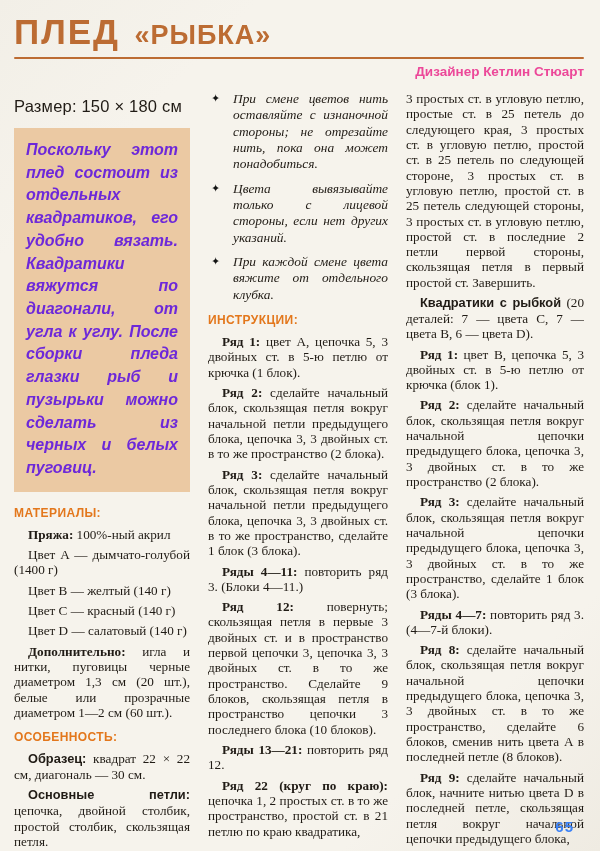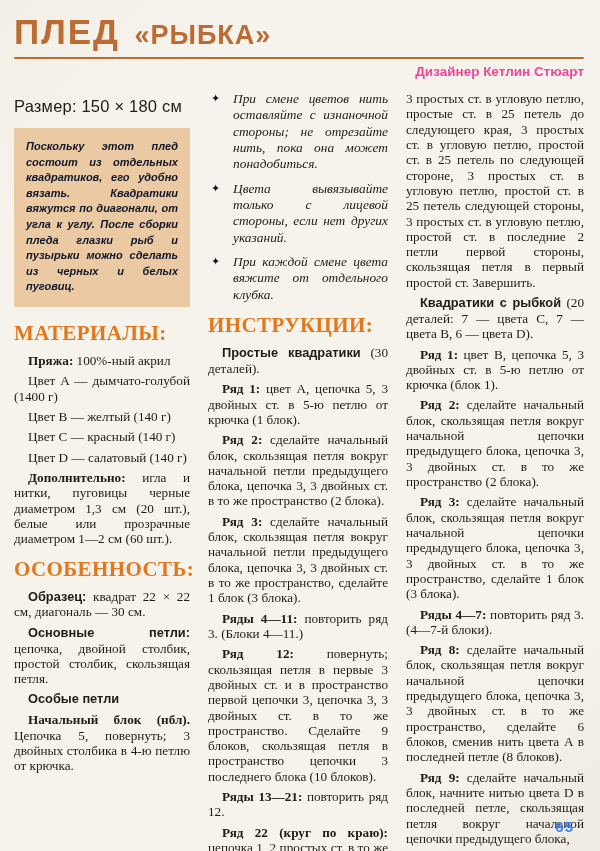--- a/index.html
+++ b/index.html
@@ -36,28 +36,28 @@
   .lead-serif{font-weight:bold;}
   .lead-sans{font-family:"Liberation Sans",sans-serif;font-weight:bold;font-size:12.8px;}
 
   
   .size-line{font-family:"Liberation Sans",sans-serif;font-size:16.5px;margin:6px 0 12px;letter-spacing:.2px;}
   .note-box{
     background:var(--box-bg);
     padding:11px 12px 12px;
     font-family:"Liberation Sans",sans-serif;
     font-style:italic;font-weight:bold;
-    font-size:11px;line-height:1.42;
-    color:#0f172a;text-align:justify;
+    font-size:16px;line-height:1.42;
+    color:#6d28d9;text-align:justify;
     margin-bottom:14px;
   }
   .section-heading{
     color:var(--heading);
-    font-family:Liberation Serif, serif;
-    font-weight:bold;font-size:21px;
+    font-family:Liberation Sans, sans-serif;
+    font-weight:bold;font-size:12px;
     letter-spacing:.4px;
     margin:10px 0 7px;
   }
 
   
   .tips{margin-bottom:10px;}
   .tip{position:relative;padding-left:25px;font-style:italic;font-size:13.4px;line-height:1.22;text-align:justify;margin-bottom:8px;}
   .tip .bullet{position:absolute;left:3px;top:1px;font-style:normal;font-size:11px;color:#141414;}
 
   .page-number{
@@ -102,21 +102,20 @@
     </div>
 
     <div class="col">
       <div class="tips">
           <div class="tip"><span class="bullet">✦</span><span>При смене цветов нить оставляйте с изнаночной стороны; не отрезайте нить, пока она может понадобиться.</span></div>
           <div class="tip"><span class="bullet">✦</span><span>Цвета вывязывайте только с лицевой стороны, если нет других указаний.</span></div>
           <div class="tip"><span class="bullet">✦</span><span>При каждой смене цвета вяжите от отдельного клубка.</span></div>
         </div>
       <div class="section-heading">ИНСТРУКЦИИ:</div>
       <div>
-          <p class="para"><b class="lead-sans">Простые квадратики</b> (30 деталей).</p>
           <p class="para"><b class="lead-serif">Ряд 1:</b> цвет A, цепочка 5, 3 двойных ст. в 5-ю петлю от крючка (1 блок).</p>
           <p class="para"><b class="lead-serif">Ряд 2:</b> сделайте начальный блок, скользящая петля вокруг начальной петли предыдущего блока, цепочка 3, 3 двойных ст. в то же пространство (2 блока).</p>
           <p class="para"><b class="lead-serif">Ряд 3:</b> сделайте начальный блок, скользящая петля вокруг начальной петли предыдущего блока, цепочка 3, 3 двойных ст. в то же пространство, сделайте 1 блок (3 блока).</p>
           <p class="para"><b class="lead-serif">Ряды 4—11:</b> повторить ряд 3. (Блоки 4—11.)</p>
           <p class="para"><b class="lead-serif">Ряд 12:</b> повернуть; скользящая петля в первые 3 двойных ст. и в пространство первой цепочки 3, цепочка 3, 3 двойных ст. в то же пространство. Сделайте 9 блоков, скользящая петля в пространство цепочки 3 последнего блока (10 блоков).</p>
           <p class="para"><b class="lead-serif">Ряды 13—21:</b> повторить ряд 12.</p>
           <p class="para"><b class="lead-serif">Ряд 22 (круг по краю):</b> цепочка 1, 2 простых ст. в то же пространство, простой ст. в 21 петлю по краю квадратика,</p>
         </div>
     </div>
 

